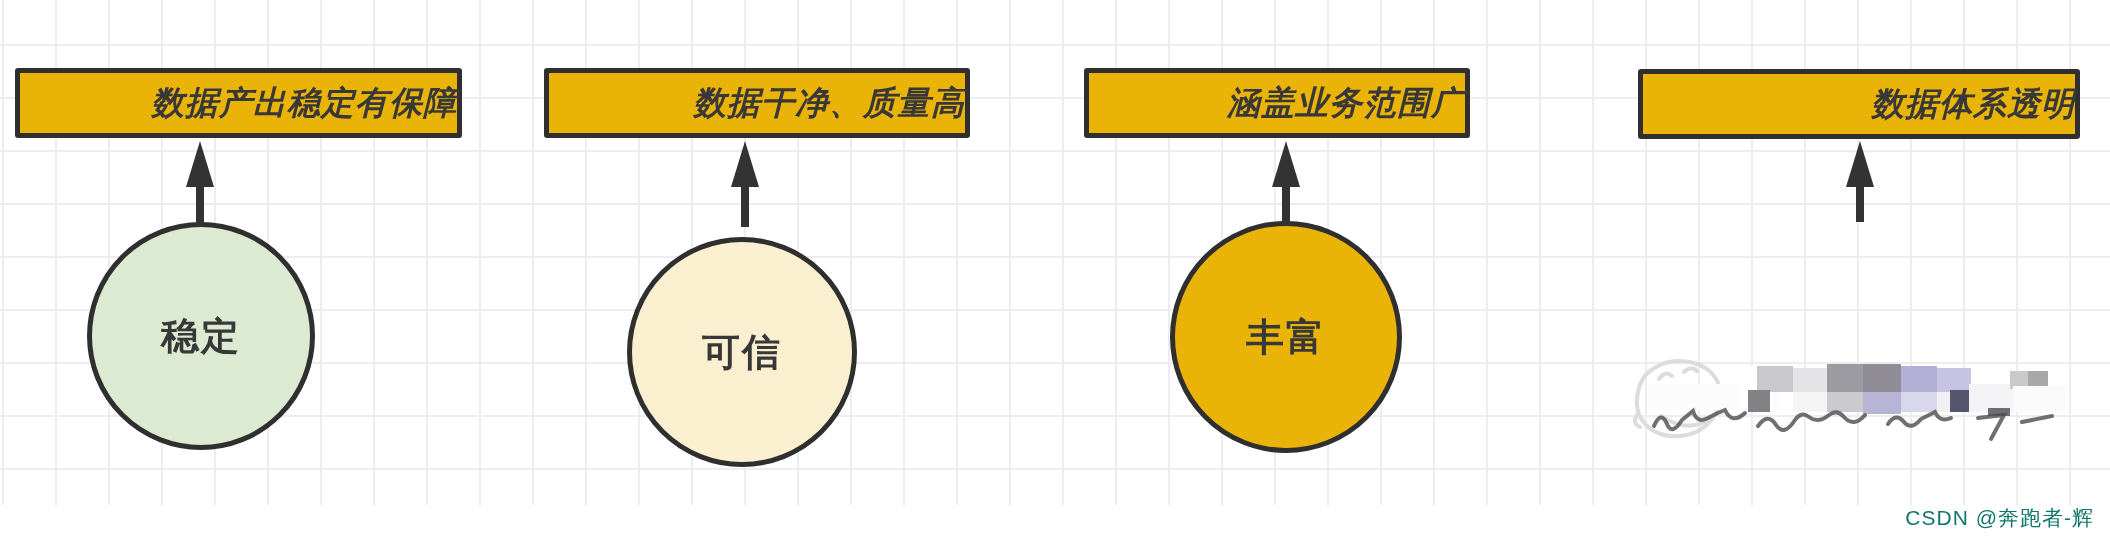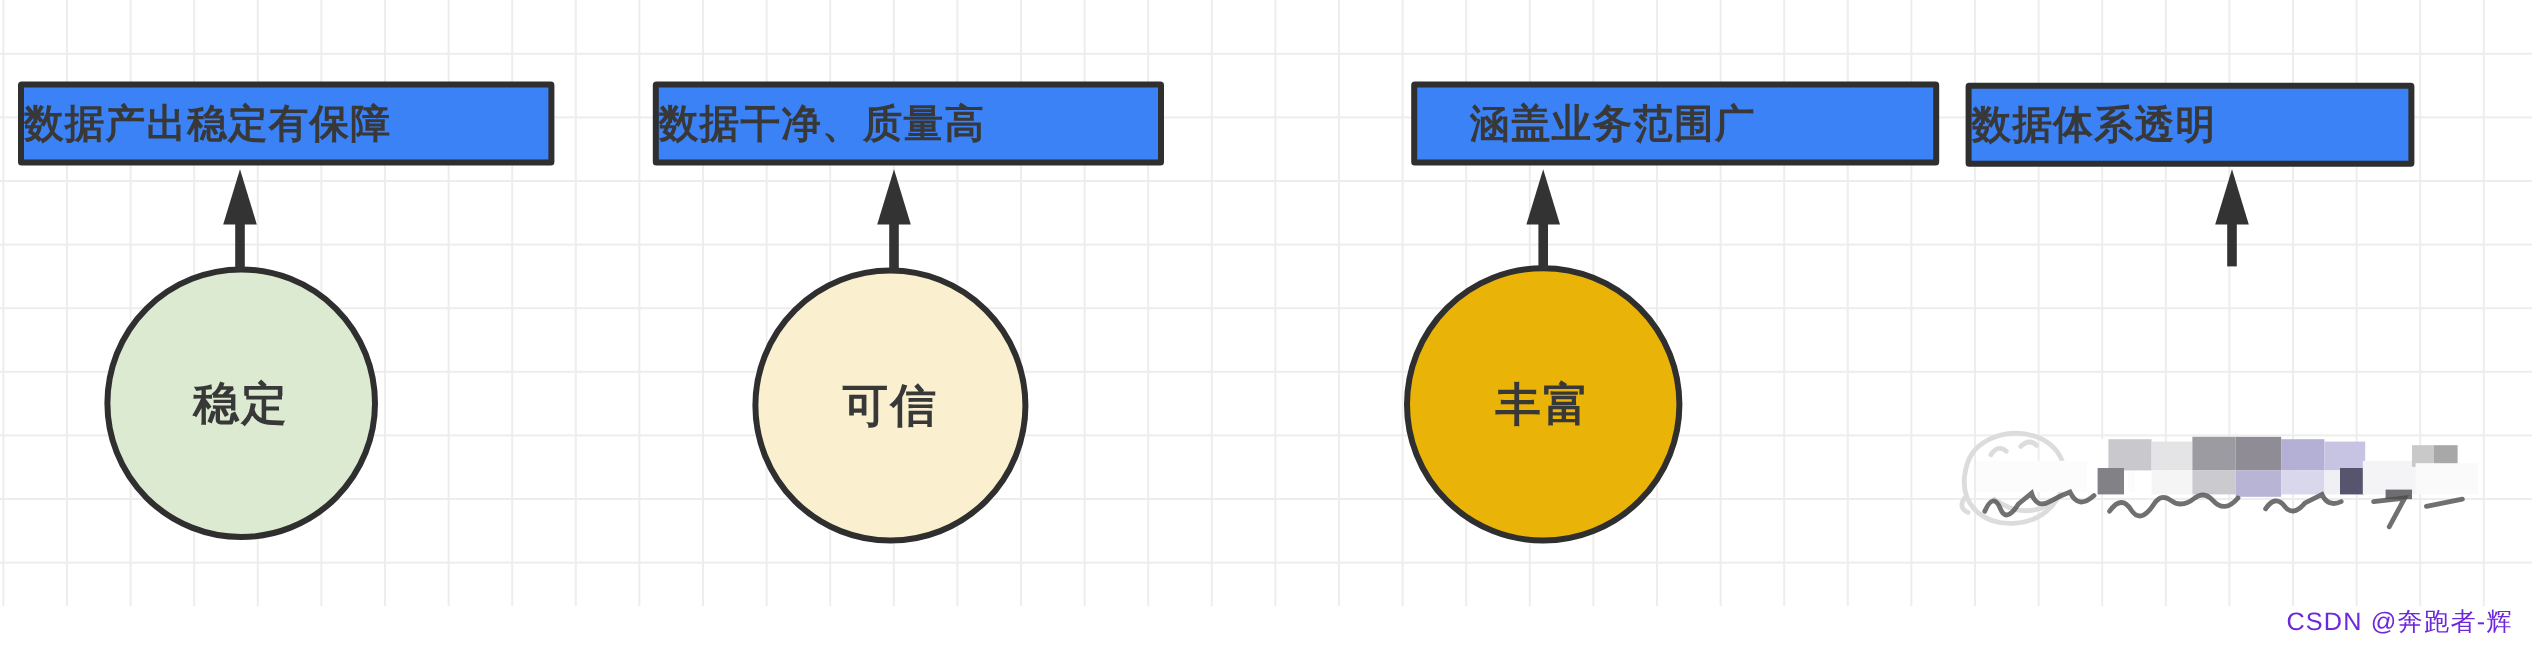--- a/index.html
+++ b/index.html
@@ -19,32 +19,33 @@
     background-image:
       linear-gradient(to right, var(--grid-color,#ededee) 2px, transparent 2px),
       linear-gradient(to bottom, var(--grid-color,#ededee) 2px, transparent 2px);
     background-size:53px 53px;
     background-position:2px -9px;
   }
 
   .label-box {
     position:absolute;
     height:70px;
-    background:#3b82f6;
+    background:#eab308;
     border:5px solid var(--stroke-color,#2f2f2f);
     border-radius:3px;
-    display:flex; align-items:center; justify-content:flex-start;
+    display:flex; align-items:center; justify-content:flex-end;
     font-size:33px; font-weight:700; color:var(--text-color,#383838);
     letter-spacing:1px;
     z-index:3;
+    font-style:italic;
   }
   .b1 { left:15px;   top:68px; width:447px; }
   .b2 { left:544px;  top:68px; width:426px; }
-  .b3 { left:1176px; top:68px; width:440px;padding-left:44px; }
-  .b4 { left:1638px; top:69px; width:374px; }
+  .b3 { left:1084px; top:68px; width:386px;padding-left:44px; }
+  .b4 { left:1638px; top:69px; width:442px; }
 
   .arrow-head {
     position:absolute; top:141px;
     width:0; height:0;
     border-left:14px solid transparent;
     border-right:14px solid transparent;
     border-bottom:46px solid var(--arrow-color,#333333);
     z-index:2;
   }
   .arrow-stem {
@@ -60,21 +61,21 @@
   .bubble {
     position:absolute;
     border:5px solid var(--stroke-color,#2f2f2f);
     border-radius:50%;
     display:flex; align-items:center; justify-content:center;
     font-size:38px; font-weight:700; color:var(--text-color,#383838);
     letter-spacing:2px;
     z-index:1;
   }
   .c1 { left:87px;   top:222px; width:228px; height:228px; }
-  .c2 { left:627px;  top:223px; width:230px; height:230px; }
+  .c2 { left:627px;  top:237px; width:230px; height:230px; }
   .c3 { left:1170px; top:221px; width:232px; height:232px; }
   .c4 { left:1742px; top:218px; width:236px; height:236px; }
   .c4 .bubble-label { position:relative; top:-28px; }
 
   
   #doodle  { position:absolute; left:1626px; top:352px; z-index:4; }
   #mosaic  { position:absolute; left:0; top:0; z-index:5; }
   .mosaic-block { position:absolute; }
   #scribble { position:absolute; left:1648px; top:404px; z-index:6; }
 
@@ -160,15 +161,15 @@
   <svg id="scribble" width="416" height="40" viewBox="0 0 416 40">
     <g fill="none" stroke="#4d4d4d" stroke-width="4" stroke-linecap="round" opacity="0.8">
       <path d="M6,22 q7,-16 13,-2 q5,12 15,-4 l11,-9 q4,13 15,7 q9,-5 17,-8 q7,15 20,3"></path>
       <path d="M110,22 q10,-14 18,-1 q8,12 19,-5 q6,-9 14,-3 q9,7 20,-2 q8,-6 15,2 q10,11 21,-2"></path>
       <path d="M240,20 q8,-12 16,-2 q7,9 17,-3 l14,-7 q5,11 16,6"></path>
       <path d="M330,14 l26,-3 l-13,24"></path>
       <path d="M374,18 l30,-6"></path>
     </g>
   </svg>
 
-  <div id="csdn-watermark" style="color: #6d28d9; text-align: center;">CSDN @奔跑者-辉</div>
+  <div id="csdn-watermark" style="color: #0f766e; text-align: center;">CSDN @奔跑者-辉</div>
 
 </div>
 
 </body></html>

